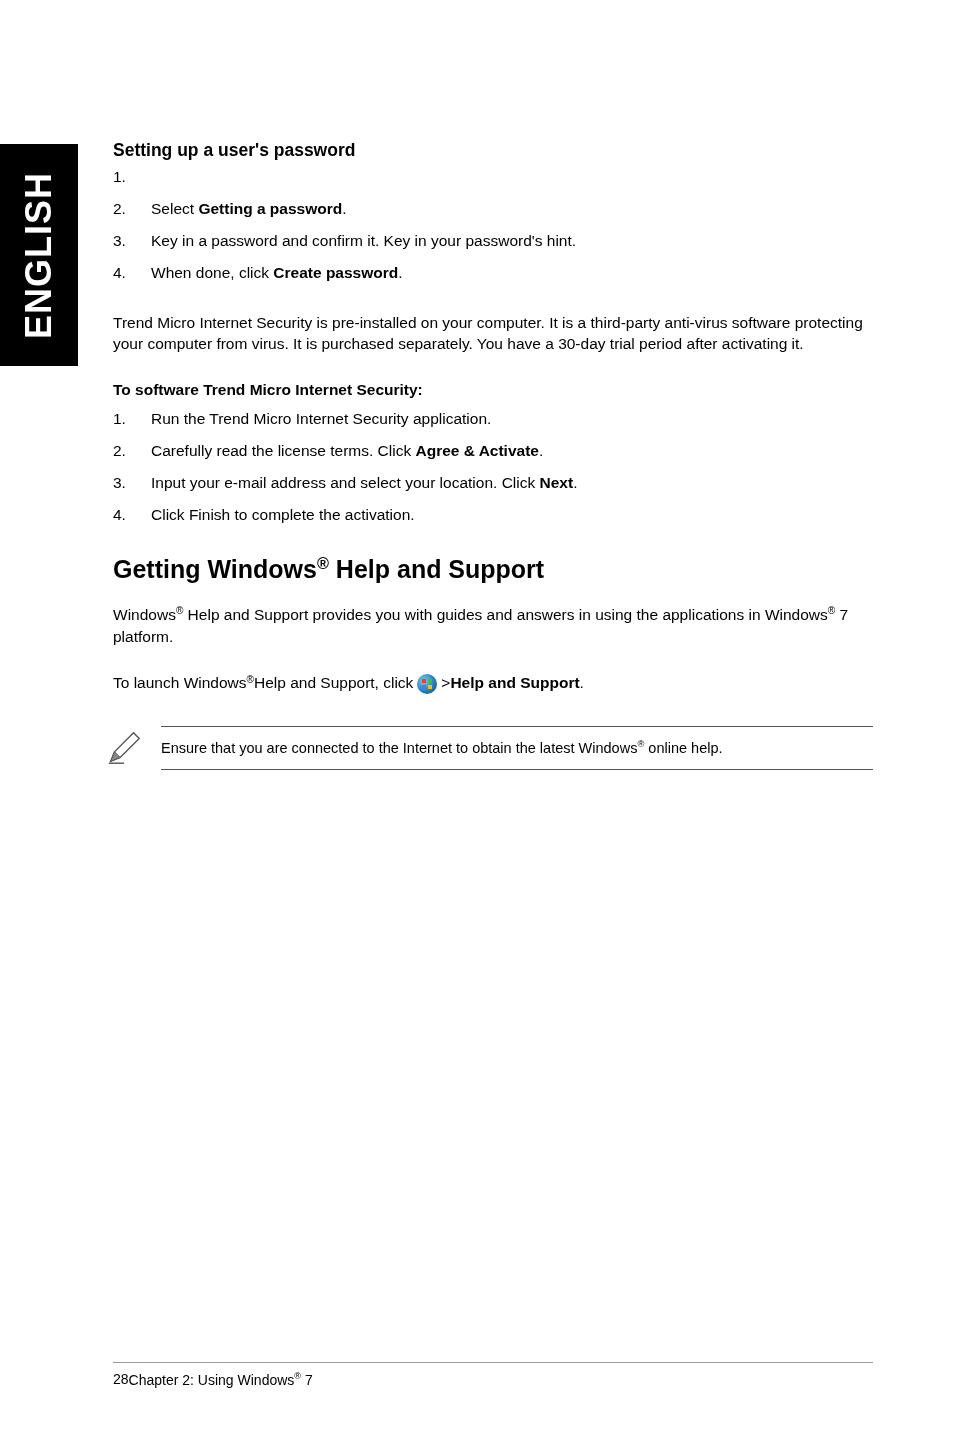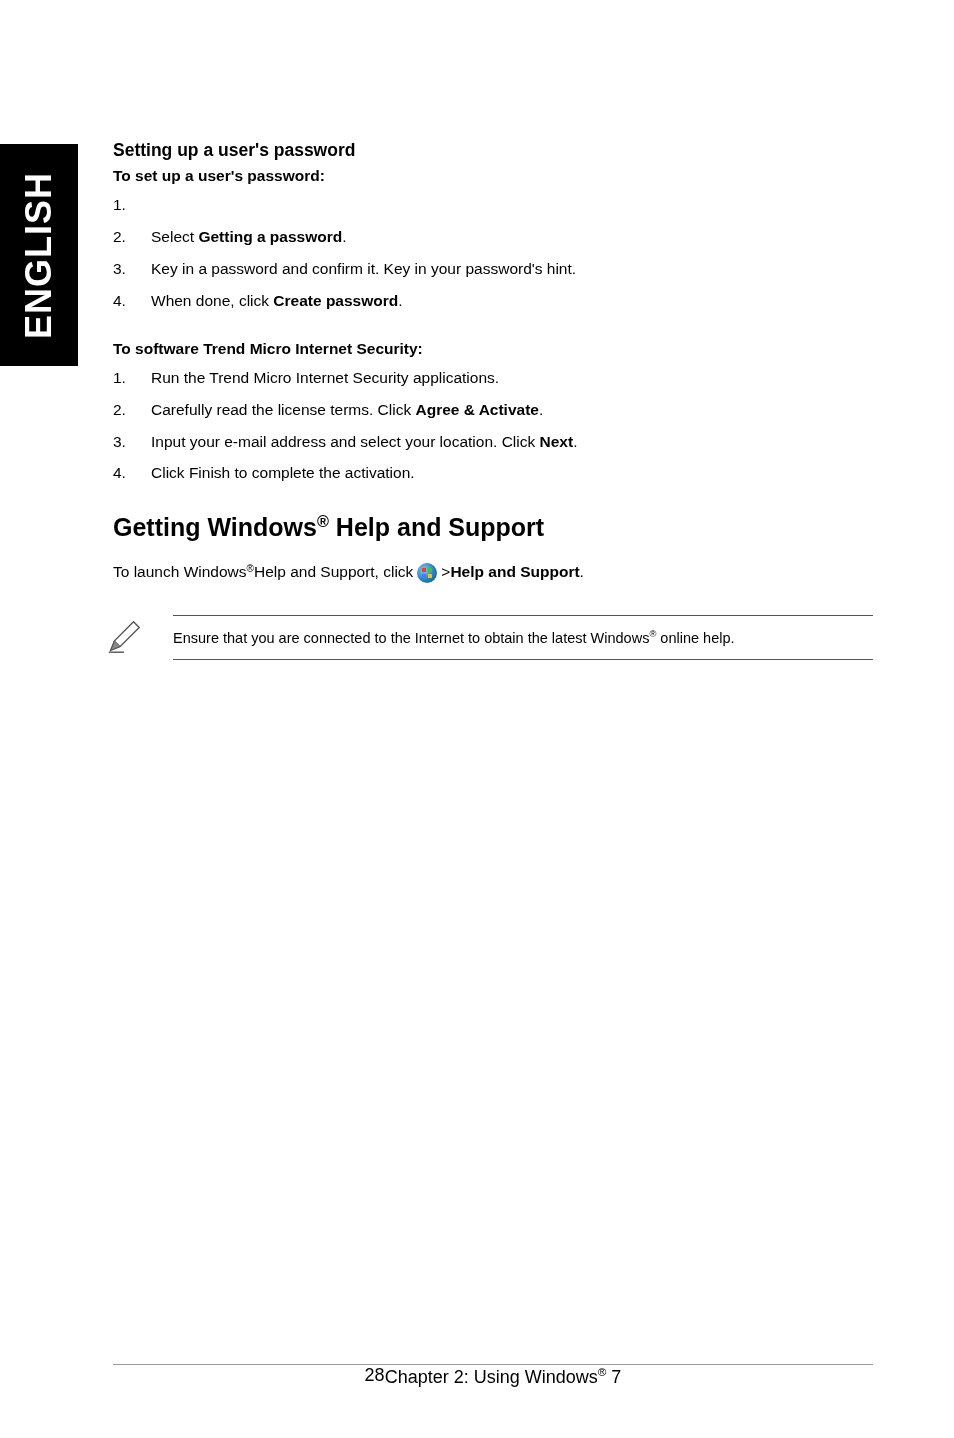--- a/index.html
+++ b/index.html
@@ -101,21 +101,21 @@
       width: 10px; height: 10px;
       background:
         linear-gradient(#f04020, #f04020) 0 0 / 4px 4px no-repeat,
         linear-gradient(#40c040, #40c040) 6px 0 / 4px 4px no-repeat,
         linear-gradient(#4080f0, #4080f0) 0 6px / 4px 4px no-repeat,
         linear-gradient(#f0c020, #f0c020) 6px 6px / 4px 4px no-repeat;
     }
     .note-row {
       display: flex;
       align-items: center;
-      gap: 30px;
+      gap: 18px;
     }
     .pencil-icon {
       width: 38px;
       height: 38px;
       flex-shrink: 0;
       margin-left: -8px;
     }
     .note-text-wrap {
       flex: 1;
       border-top: 1px solid #555;
@@ -124,75 +124,78 @@
     }
     .note-text {
       font-size: 14.5px;
     }
     .footer {
       position: absolute;
       bottom: 50px;
       left: 113px;
       width: 760px;
       border-top: 1px solid #999;
-      padding-top: 0;
-      display: flex;
-      justify-content: center;
-      font-size: 18px;
+      padding-top: 8px;
+      display: flex;
+      justify-content: flex-start;
+      font-size: 14px;
     }
   </style>
 </head>
 <body>
 
 <div class="side-tab">ENGLISH</div>
 
 <div class="content">
 
   <div class="sub-heading-bold">Setting up a user's password</div>
-  <div class="para-bold">To set up a user's password:</div>
   <ol class="step-list">
     <li>
       <span class="step-num">1.</span>
     </li>
     <li>
       <span class="step-num">2.</span>
       <span><span>Select </span><b>Getting a password</b><span>.</span></span>
     </li>
     <li>
       <span class="step-num">3.</span>
       <span><span>Key in a password and confirm it. Key in your password's hint.</span><b></b><span></span></span>
     </li>
     <li>
       <span class="step-num">4.</span>
       <span><span>When done, click </span><b>Create password</b><span>.</span></span>
     </li>
   </ol>
 
+  <div class="body-para">Trend Micro Internet Security is pre-installed on your computer. It is a third-party anti-virus software protecting your computer from virus. It is purchased separately. You have a 30-day trial period after activating it.</div>
   <div class="para-bold">To software Trend Micro Internet Security:</div>
   <ol class="step-list">
     <li>
       <span class="step-num">1.</span>
-      <span><span>Run the Trend Micro Internet Security applications.</span><b></b><span></span></span>
+      <span><span>Run the Trend Micro Internet Security application.</span><b></b><span></span></span>
     </li>
     <li>
       <span class="step-num">2.</span>
       <span><span>Carefully read the license terms. Click </span><b>Agree &amp; Activate</b><span>.</span></span>
     </li>
     <li>
       <span class="step-num">3.</span>
       <span><span>Input your e-mail address and select your location. Click </span><b>Next</b><span>.</span></span>
     </li>
     <li>
       <span class="step-num">4.</span>
       <span><span>Click Finish to complete the activation.</span><b></b><span></span></span>
     </li>
   </ol>
 
   <div class="h2">
     <span>Getting Windows</span><sup>®</sup><span> Help and Support</span>
+  </div>
+  <div class="body-para">
+    <span>Windows</span><sup>®</sup><span> Help and Support provides you with guides and answers in using the applications in Windows</span><sup>®</sup><span> 7 platform.</span>
   </div>
 
   <div class="launch-line">
     <span>To launch Windows</span>
       <sup>®</sup>
       <span> Help and Support, click </span>
     <span class="win-icon"></span>
     <span> &gt; </span>
       <b>Help and Support</b>
       <span>.</span>

